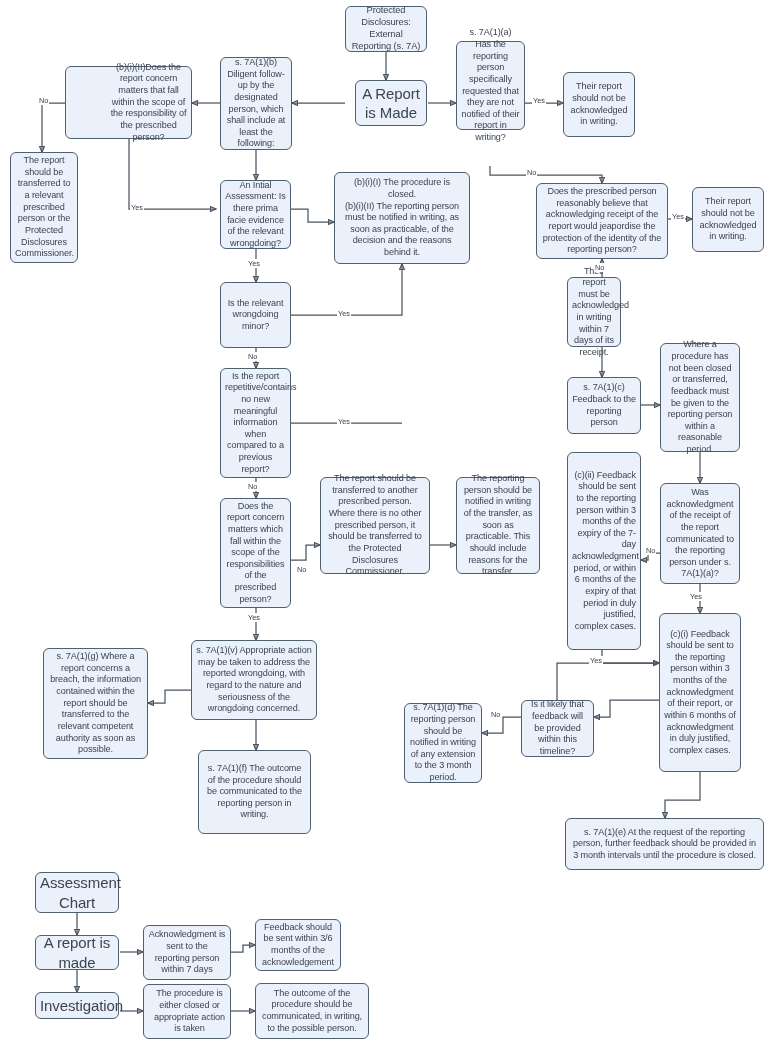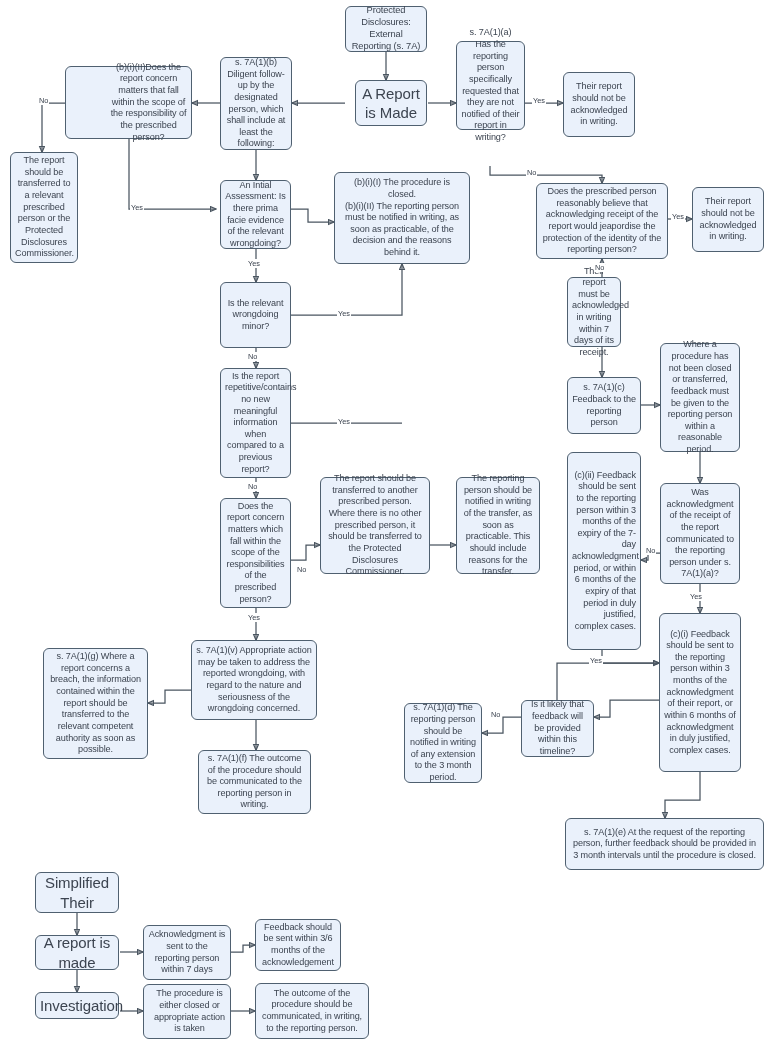--- a/index.html
+++ b/index.html
@@ -240,26 +240,26 @@
   </div>
 
   <div class="node fs9" style="left:191px;top:640px;width:126px;height:80px;">
     <span>s. 7A(1)(v) Appropriate action may be taken to address the reported wrongdoing, with regard to the nature and seriousness of the wrongdoing concerned.</span>
   </div>
 
   <div class="node fs9" style="left:43px;top:648px;width:105px;height:111px;">
     <span>s. 7A(1)(g) Where a report concerns a breach, the information contained within the report should be transferred to the relevant competent authority as soon as possible.</span>
   </div>
 
-  <div class="node fs9" style="left:198px;top:750px;width:113px;height:64px;">
+  <div class="node fs9" style="left:198px;top:750px;width:113px;height:84px;">
     <span>s. 7A(1)(f) The outcome of the procedure should be communicated to the reporting person in writing.</span>
   </div>
 
   <div class="node fs10" style="left:35px;top:872px;width:84px;height:41px;">
-    <span>Simplified Their</span>
+    <span>Assessment Chart</span>
   </div>
 
   <div class="node fs10" style="left:35px;top:935px;width:84px;height:35px;">
     <span>A report is made</span>
   </div>
 
   <div class="node fs9" style="left:143px;top:925px;width:88px;height:55px;">
     <span>Acknowledgment is sent to the reporting person within 7 days</span>
   </div>
 
@@ -269,21 +269,21 @@
 
   <div class="node fs10" style="left:35px;top:992px;width:84px;height:27px;">
     <span>Investigation</span>
   </div>
 
   <div class="node fs9" style="left:143px;top:984px;width:88px;height:55px;padding-left:9px;">
     <span>The procedure is either closed or appropriate action is taken</span>
   </div>
 
   <div class="node fs9" style="left:255px;top:983px;width:114px;height:56px;">
-    <span>The outcome of the procedure should be communicated, in writing, to the reporting person.</span>
+    <span>The outcome of the procedure should be communicated, in writing, to the possible person.</span>
   </div>
 
   <div class="elabel" style="left:532px;top:96px;">Yes</div>
   <div class="elabel" style="left:526px;top:168px;">No</div>
   <div class="elabel" style="left:671px;top:212px;">Yes</div>
   <div class="elabel" style="left:594px;top:263px;">No</div>
   <div class="elabel" style="left:645px;top:546px;">No</div>
   <div class="elabel" style="left:689px;top:592px;">Yes</div>
   <div class="elabel" style="left:589px;top:656px;">Yes</div>
   <div class="elabel" style="left:490px;top:710px;">No</div>

